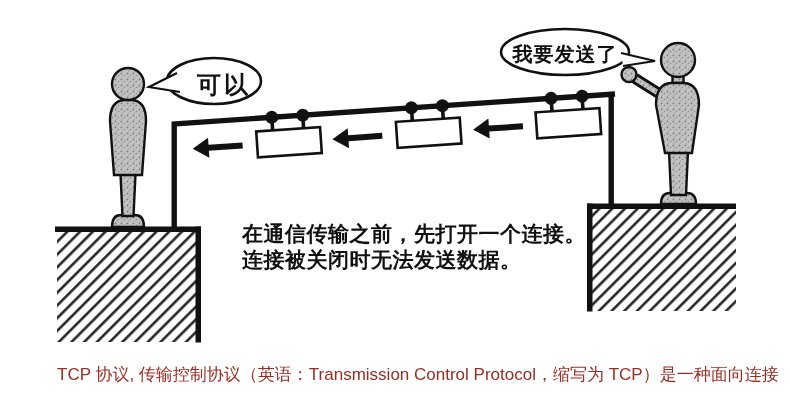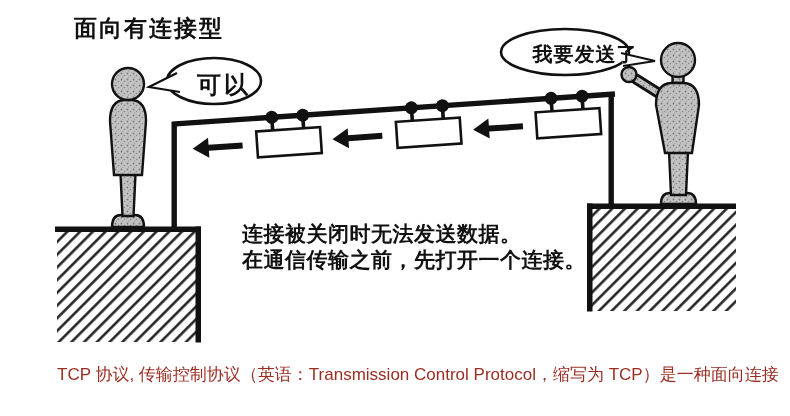--- a/index.html
+++ b/index.html
@@ -9,21 +9,21 @@
   }
   .abs{position:absolute;}
   .diagram-title{
     left:74px;top:13px;font-size:23px;font-weight:bold;color:#111;
     letter-spacing:2px;white-space:nowrap;
   }
   .bubble-text{
     font-weight:bold;color:#111;text-align:center;white-space:nowrap;
   }
   .bubble-text.left{left:174px;top:69px;width:100px;font-size:24px;letter-spacing:3px;}
-  .bubble-text.right{left:520px;top:41px;width:130px;font-size:20px;letter-spacing:1px;}
+  .bubble-text.right{left:500px;top:41px;width:130px;font-size:20px;letter-spacing:1px;}
   .note-text{
     left:242px;top:221px;font-size:21px;font-weight:bold;color:#111;
     line-height:25.5px;white-space:nowrap;letter-spacing:0.5px;
   }
   .caption{
     left:8px;top:363px;width:778px;font-size:17px;line-height:24.5px;
     color:#9b2c21;white-space:nowrap;
   }
   .caption .l1{padding-left:49px;}
   svg{position:absolute;left:0;top:0;}
@@ -118,26 +118,25 @@
     <g>
       <ellipse cx="214" cy="81" rx="47" ry="23" fill="#fff" stroke="#111" stroke-width="2.6"></ellipse>
       <path d="M 177,73 L 149,87 L 180,92" fill="#fff" stroke="#111" stroke-width="2.2"></path>
     </g>
     <g>
       <ellipse cx="565" cy="52" rx="64" ry="23" fill="#fff" stroke="#111" stroke-width="2.6"></ellipse>
       <path d="M 621,53 L 655,61 L 623,66" fill="#fff" stroke="#111" stroke-width="2.2"></path>
     </g>
   </svg>
 
-  <div class="abs diagram-title">面向有连接型</div>
   <div class="abs bubble-text left">可以</div>
   <div class="abs bubble-text right">我要发送了</div>
 
   <div class="abs note-text">
+    <div>在通信传输之前，先打开一个连接。</div>
     <div>连接被关闭时无法发送数据。</div>
-    <div>在通信传输之前，先打开一个连接。</div>
   </div>
 
   <div class="abs caption">
     <div class="l1">TCP 协议, 传输控制协议（英语：Transmission Control Protocol，缩写为 TCP）是一种面向连接</div>
   </div>
 
 </div>
 
 </body></html>

